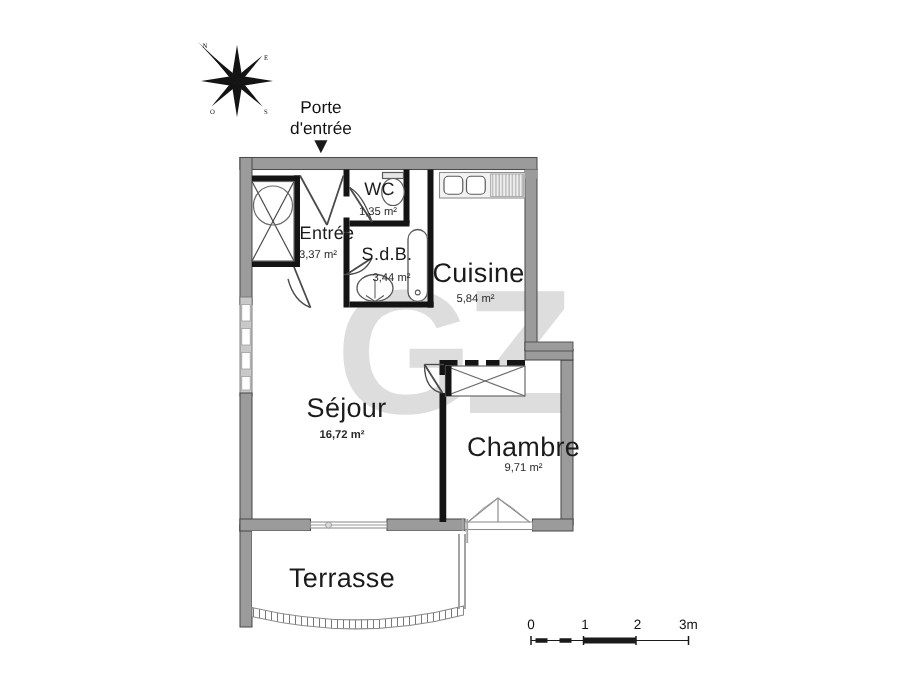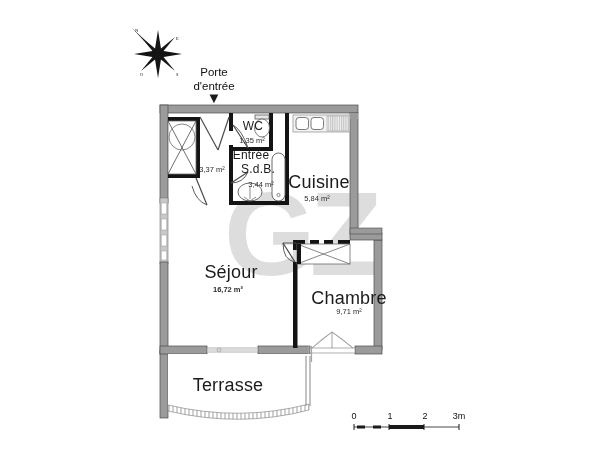--- a/index.html
+++ b/index.html
@@ -275,21 +275,21 @@
     <div>Porte</div>
     <div>d'entrée</div>
   </div>
   <div class="lbl" style="left:214px; top:92px; font-size:15px; line-height:11px;">▼</div>
 
   <div class="compass-lbl" style="left:135px; top:28px;">N</div>
   <div class="compass-lbl" style="left:176px; top:36px;">E</div>
   <div class="compass-lbl" style="left:176px; top:72px;">S</div>
   <div class="compass-lbl" style="left:140px; top:72px;">O</div>
 
-  <div class="lbl room-name small" style="left:218px; top:148px;margin-left:33px;">Entrée</div>
+  <div class="lbl room-name small" style="left:218px; top:148px;">Entrée</div>
   <div class="lbl room-area" style="left:212px; top:165px;">3,37 m²</div>
 
   <div class="lbl room-name small" style="left:253px; top:119px;">WC</div>
   <div class="lbl room-area" style="left:252px; top:136px;">1,35 m²</div>
 
   <div class="lbl room-name small" style="left:258px; top:162px;">S.d.B.</div>
   <div class="lbl room-area" style="left:261px; top:180px;">3,44 m²</div>
 
   <div class="lbl room-name" style="left:319px; top:172px;">Cuisine</div>
   <div class="lbl room-area" style="left:317px; top:194px;">5,84 m²</div>

